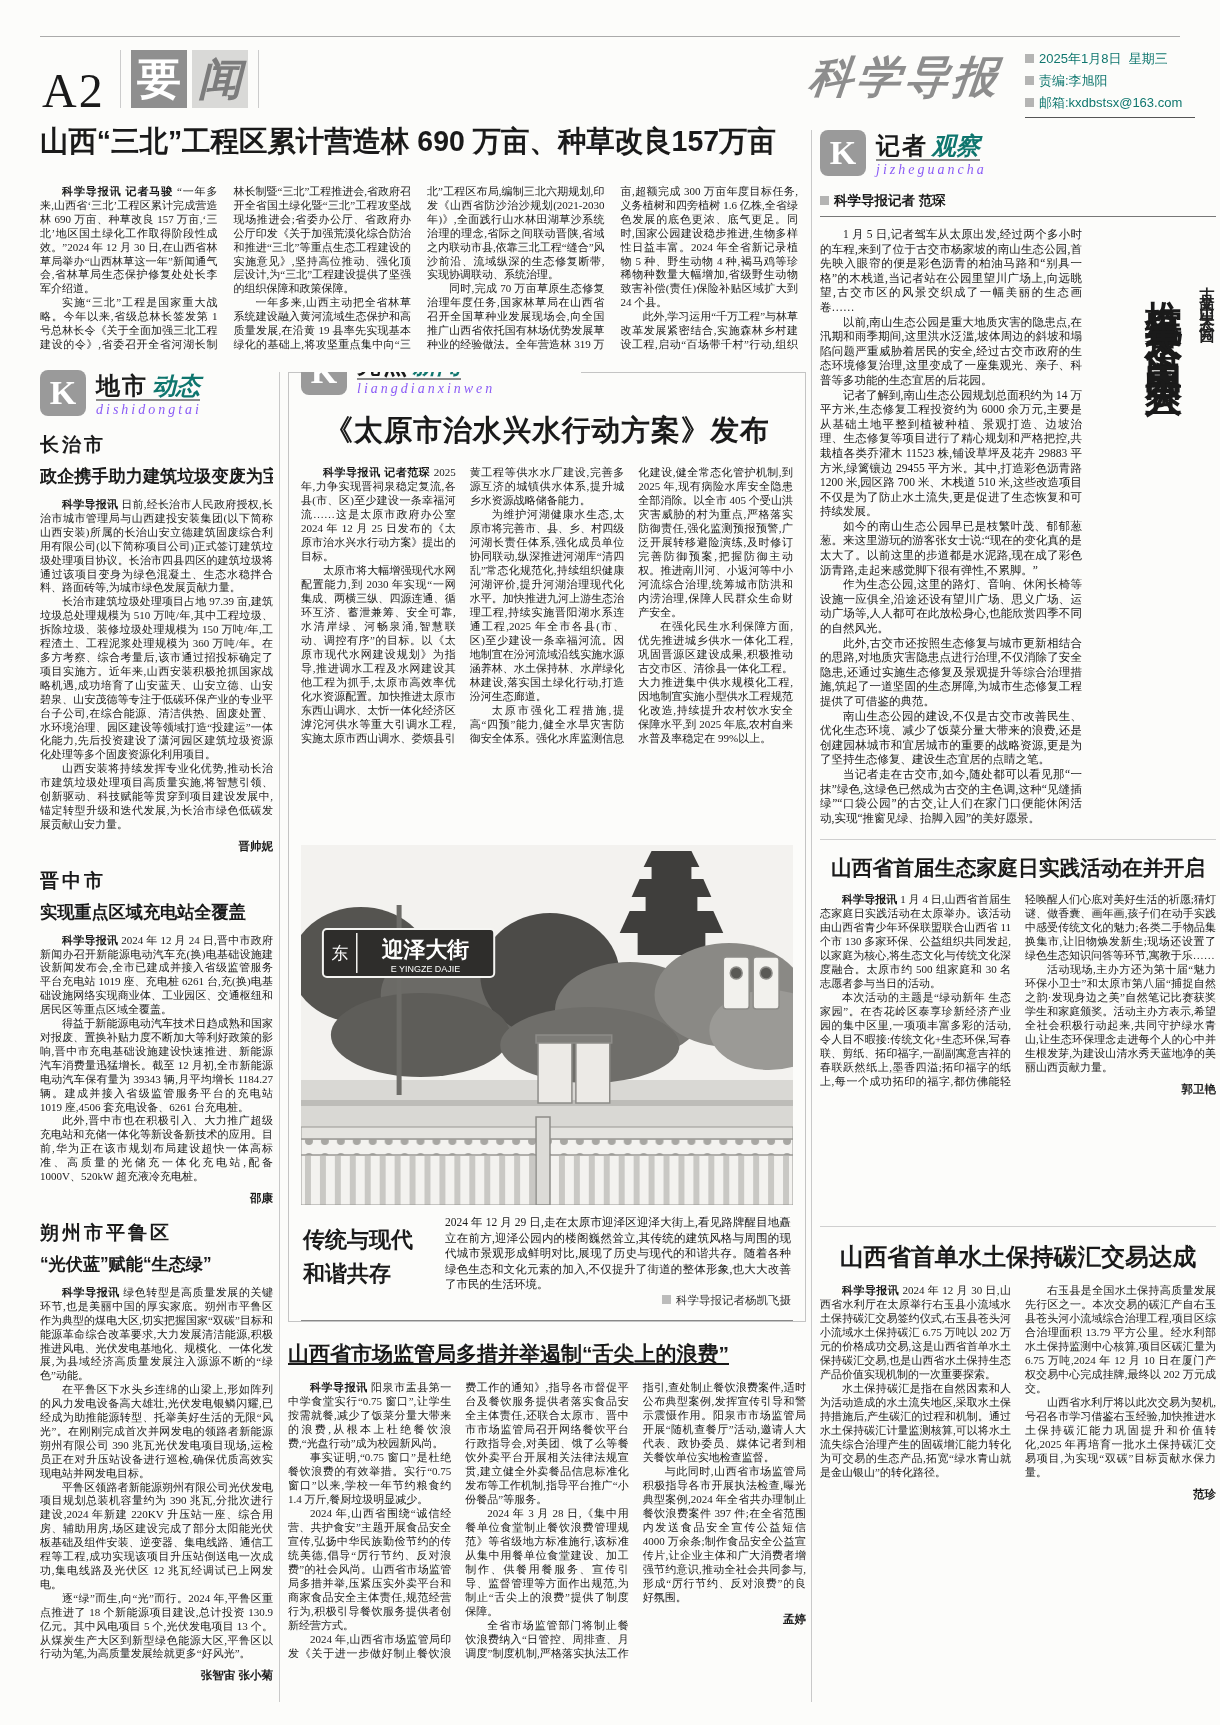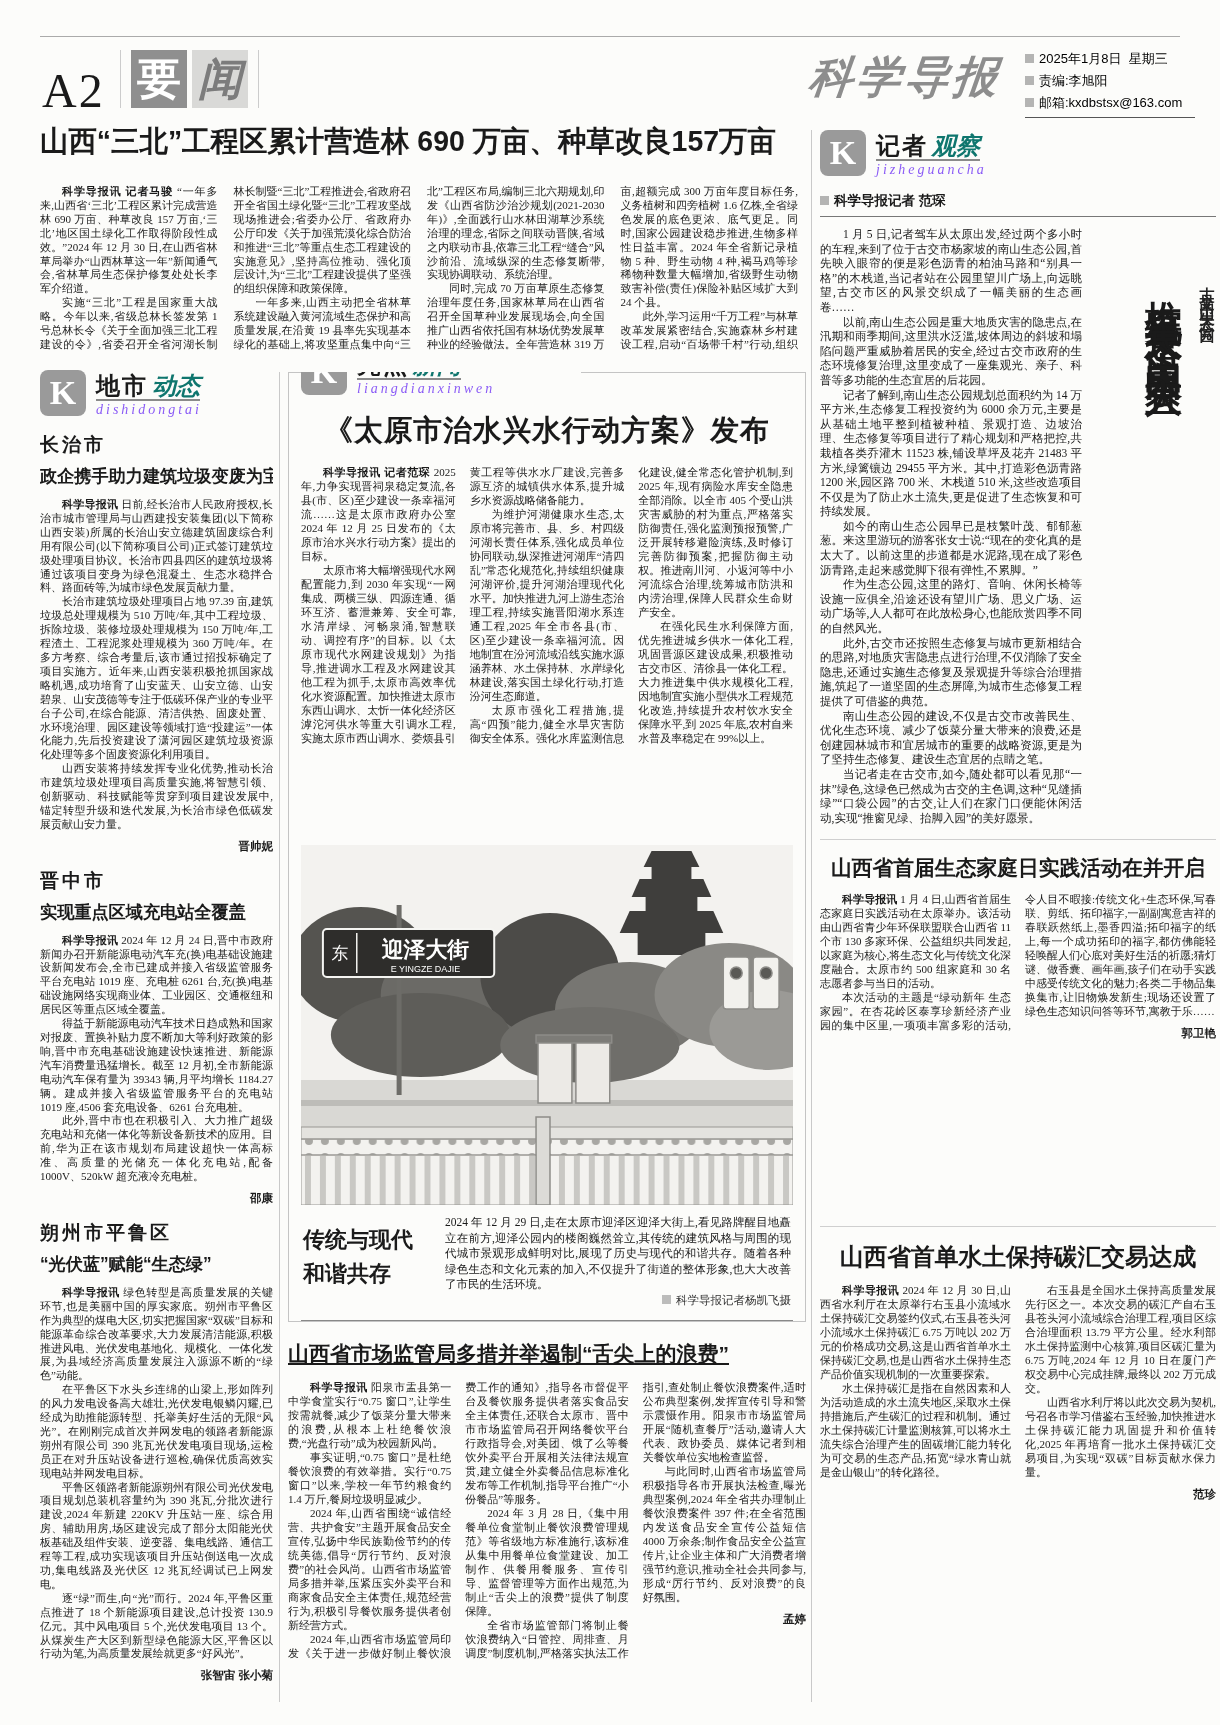--- a/index.html
+++ b/index.html
@@ -11,21 +11,21 @@
   
   .top-rule{left:40px;top:36px;width:1140px;height:1px;background:#aaa;}
   .edition{left:42px;top:63px;font-size:48px;font-weight:normal;letter-spacing:2px;}
   .badge-wrap{left:120px;top:50px;display:flex;gap:5px;border-left:1px solid #ccc;border-right:1px solid #ccc;padding:0 10px;}
   .badge{width:56px;height:58px;display:flex;align-items:center;justify-content:center;
          font-size:44px;font-weight:bold;font-family:"Liberation Serif",serif;}
   .badge.b1{background:#8f8f8f;color:#fff;}
   .badge.b2{background:#d9d9d7;color:#7c7c7c;font-style:italic;}
   .masthead{left:800px;top:48px;width:210px;text-align:center;font-size:44px;font-weight:bold;
             font-style:italic;color:#8d8d8d;letter-spacing:4px;transform:skewX(-6deg);}
-  .pubinfo{left:1025px;top:48px;width:170px;font-size:13px;line-height:22px;color:#000000;
+  .pubinfo{left:1025px;top:48px;width:170px;font-size:13px;line-height:22px;color:#0f766e;
            font-family:"Liberation Sans","DejaVu Sans",sans-serif;}
   .pubinfo .row{white-space:nowrap;}
   .pubinfo .row:last-child{border-bottom:1px solid #555;padding-bottom:3px;}
   .sq{display:inline-block;width:9px;height:9px;background:#b4b4b3;margin-right:5px;}
   
   .lead-hl{left:40px;top:122px;width:760px;font-size:29px;letter-spacing:0;white-space:nowrap;
            transform:scaleX(.98);transform-origin:left;}
   .lead-body{left:40px;top:185px;width:758px;height:178px;overflow:hidden;
              column-count:4;column-gap:16px;font-size:11px;line-height:13.9px;text-align:justify;}
   p.para{margin:0;text-indent:2em;}
@@ -266,35 +266,36 @@
     </span>
   </div>
   <div class="rep-line"><span class="sq"></span><span>科学导报记者 范琛</span></div>
 
   <div class="observe">
     <div class="v-kicker">古交南山生态公园</div>
     <div class="v-headline hd-sans">推窗见绿意未尽  出门入园景宜人</div>
     <div class="observe-text">
       <p class="para">1 月 5 日,记者驾车从太原出发,经过两个多小时的车程,来到了位于古交市杨家坡的南山生态公园,首先映入眼帘的便是彩色沥青的柏油马路和“别具一格”的木栈道,当记者站在公园里望川广场上,向远眺望,古交市区的风景交织成了一幅美丽的生态画卷……</p>
       <p class="para">以前,南山生态公园是重大地质灾害的隐患点,在汛期和雨季期间,这里洪水泛滥,坡体周边的斜坡和塌陷问题严重威胁着居民的安全,经过古交市政府的生态环境修复治理,这里变成了一座集观光、亲子、科普等多功能的生态宜居的后花园。</p>
-      <p class="para">记者了解到,南山生态公园规划总面积约为 14 万平方米,生态修复工程投资约为 6000 余万元,主要是从基础土地平整到植被种植、景观打造、边坡治理、生态修复等项目进行了精心规划和严格把控,共栽植各类乔灌木 11523 株,铺设草坪及花卉 21483 平方米,绿篱镶边 29455 平方米。其中,打造彩色沥青路 1200 米,园区路 700 米、木栈道 510 米,这些改造项目不仅是为了防止水土流失,更是促进了生态恢复和可持续发展。</p>
+      <p class="para">记者了解到,南山生态公园规划总面积约为 14 万平方米,生态修复工程投资约为 6000 余万元,主要是从基础土地平整到植被种植、景观打造、边坡治理、生态修复等项目进行了精心规划和严格把控,共栽植各类乔灌木 11523 株,铺设草坪及花卉 29883 平方米,绿篱镶边 29455 平方米。其中,打造彩色沥青路 1200 米,园区路 700 米、木栈道 510 米,这些改造项目不仅是为了防止水土流失,更是促进了生态恢复和可持续发展。</p>
       <p class="para">如今的南山生态公园早已是枝繁叶茂、郁郁葱葱。来这里游玩的游客张女士说:“现在的变化真的是太大了。以前这里的步道都是水泥路,现在成了彩色沥青路,走起来感觉脚下很有弹性,不累脚。”</p>
       <p class="para">作为生态公园,这里的路灯、音响、休闲长椅等设施一应俱全,沿途还设有望川广场、思义广场、运动广场等,人人都可在此放松身心,也能欣赏四季不同的自然风光。</p>
       <p class="para">此外,古交市还按照生态修复与城市更新相结合的思路,对地质灾害隐患点进行治理,不仅消除了安全隐患,还通过实施生态修复及景观提升等综合治理措施,筑起了一道坚固的生态屏障,为城市生态修复工程提供了可借鉴的典范。</p>
       <p class="para">南山生态公园的建设,不仅是古交市改善民生、优化生态环境、减少了饭菜分量大带来的浪费,还是创建园林城市和宜居城市的重要的战略资源,更是为了坚持生态修复、建设生态宜居的点睛之笔。</p>
       <p class="para">当记者走在古交市,如今,随处都可以看见那“一抹”绿色,这绿色已然成为古交的主色调,这种“见缝插绿”“口袋公园”的古交,让人们在家门口便能休闲活动,实现“推窗见绿、抬脚入园”的美好愿景。</p>
     </div>
   </div>
 
   <div class="art-sep"></div>
 
   <h2 class="rr-hl hd-sans">山西省首届生态家庭日实践活动在并开启</h2>
   <div class="rr-body eco-body">
     <p class="para"><span class="intro">科学导报讯</span> <span>1 月 4 日,山西省首届生态家庭日实践活动在太原举办。该活动由山西省青少年环保联盟联合山西省 11 个市 130 多家环保、公益组织共同发起,以家庭为核心,将生态文化与传统文化深度融合。太原市约 500 组家庭和 30 名志愿者参与当日的活动。</span></p>
     <p class="para">本次活动的主题是“绿动新年 生态家园”。在杏花岭区泰享珍新经济产业园的集中区里,一项项丰富多彩的活动,令人目不暇接:传统文化+生态环保,写春联、剪纸、拓印福字,一副副寓意吉祥的春联跃然纸上,墨香四溢;拓印福字的纸上,每一个成功拓印的福字,都仿佛能轻轻唤醒人们心底对美好生活的祈愿;猜灯谜、做香囊、画年画,孩子们在动手实践中感受传统文化的魅力;各类二手物品集换集市,让旧物焕发新生;现场还设置了绿色生态知识问答等环节,寓教于乐……</p>
+    <p class="para">活动现场,主办方还为第十届“魅力环保小卫士”和太原市第八届“捕捉自然之韵·发现身边之美”自然笔记比赛获奖学生和家庭颁奖。活动主办方表示,希望全社会积极行动起来,共同守护绿水青山,让生态环保理念走进每个人的心中并生根发芽,为建设山清水秀天蓝地净的美丽山西贡献力量。</p>
     <span class="byline">郭卫艳</span>
   </div>
 
   <div class="art-sep"></div>
 
   <h2 class="rr-hl hd-sans" style="font-size:24px;">山西省首单水土保持碳汇交易达成</h2>
   <div class="rr-body carbon-body">
     <p class="para"><span class="intro">科学导报讯</span> <span>2024 年 12 月 30 日,山西省水利厅在太原举行右玉县小流域水土保持碳汇交易签约仪式,右玉县苍头河小流域水土保持碳汇 6.75 万吨以 202 万元的价格成功交易,这是山西省首单水土保持碳汇交易,也是山西省水土保持生态产品价值实现机制的一次重要探索。</span></p>
     <p class="para">水土保持碳汇是指在自然因素和人为活动造成的水土流失地区,采取水土保持措施后,产生碳汇的过程和机制。通过水土保持碳汇计量监测核算,可以将水土流失综合治理产生的固碳增汇能力转化为可交易的生态产品,拓宽“绿水青山就是金山银山”的转化路径。</p>
     <p class="para">右玉县是全国水土保持高质量发展先行区之一。本次交易的碳汇产自右玉县苍头河小流域综合治理工程,项目区综合治理面积 13.79 平方公里。经水利部水土保持监测中心核算,项目区碳汇量为 6.75 万吨,2024 年 12 月 10 日在厦门产权交易中心完成挂牌,最终以 202 万元成交。</p>

